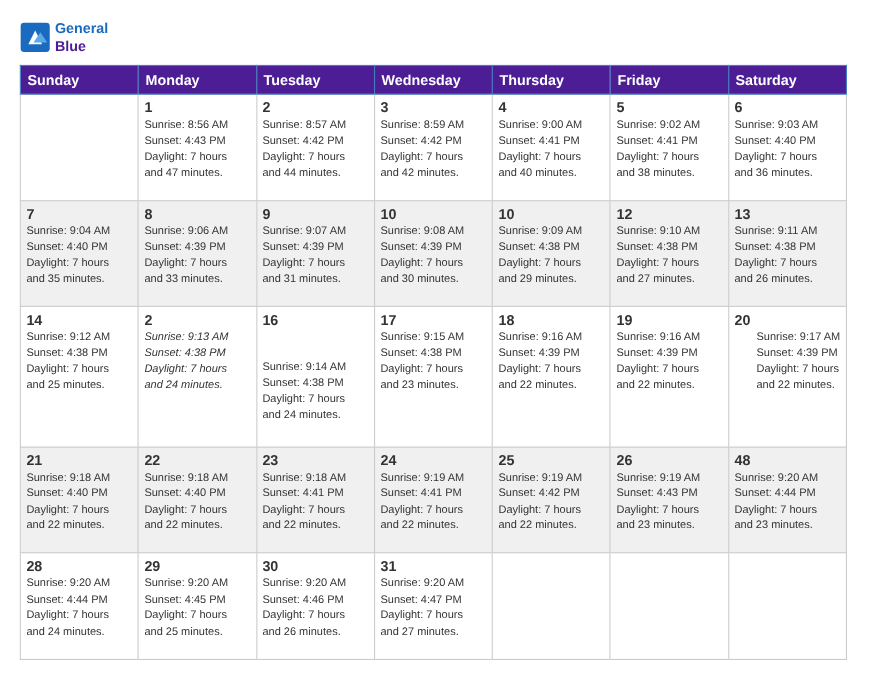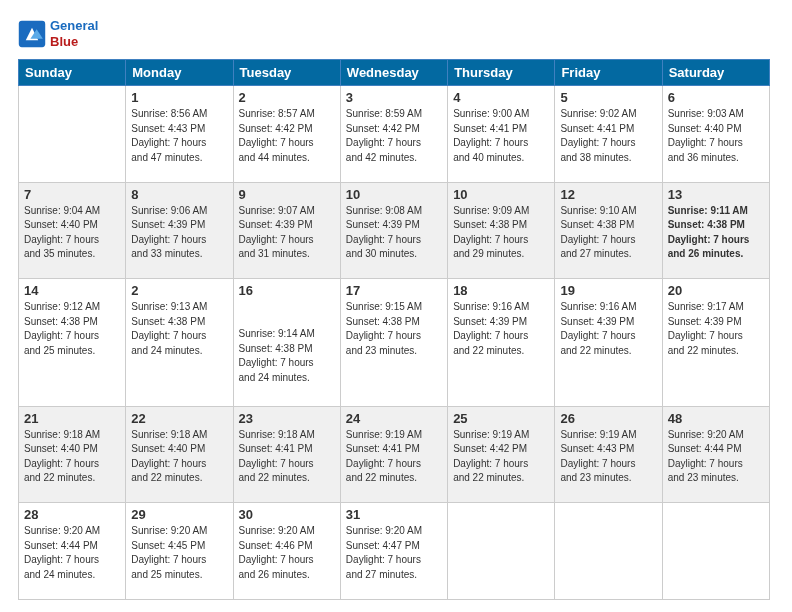--- a/index.html
+++ b/index.html
@@ -55,21 +55,21 @@
       color: #555;
     }
     .calendar {
       flex: 1;
       border: 1px solid #ccc;
       border-collapse: collapse;
       width: 100%;
       table-layout: fixed;
     }
     .calendar th {
-      background: #0369a1;
+      background: #4c1d95;
       color: #fff;
       text-align: left;
       padding: 5px 6px;
       font-size: 13px;
       font-weight: bold;
       border: 1px solid #4080c0;
     }
     .calendar td {
       vertical-align: top;
       border: 1px solid #ccc;
@@ -106,21 +106,21 @@
 <div class="page">
   <div class="header">
     <div class="logo">
       <svg class="logo-icon" viewBox="0 0 36 36">
         <rect x="1" y="1" width="34" height="34" rx="4" fill="#1a6bbf"></rect>
         <polygon points="10,26 18,10 26,26" fill="white"></polygon>
         <polygon points="20,22 28,10 36,22" fill="#5baae8" transform="translate(-4,2)"></polygon>
       </svg>
       <div class="logo-text">
         <div><span>General</span></div>
-        <div><span style="color:#b91c1c">Blue</span></div>
+        <div><span style="color:#4c1d95">Blue</span></div>
       </div>
     </div>
     <div class="title-block">
       <div class="main-title"></div>
       <div class="subtitle"></div>
     </div>
   </div>
 
   <table class="calendar" id="cal-table">
     <thead>
@@ -218,37 +218,37 @@
           </td>
           <td>
             <span class="day-num">12</span>
             <div class="day-info" style="white-space: pre-line;">Sunrise: 9:10 AM
 Sunset: 4:38 PM
 Daylight: 7 hours
 and 27 minutes.</div>
           </td>
           <td>
             <span class="day-num">13</span>
-            <div class="day-info" style="white-space: pre-line; font-weight: bold;">Sunrise: 9:11 AM
+            <div class="day-info" style="white-space: pre-line;">Sunrise: 9:11 AM
 Sunset: 4:38 PM
 Daylight: 7 hours
 and 26 minutes.</div>
           </td>
         </tr>
         <tr class="row-white">
           <td>
             <span class="day-num">14</span>
             <div class="day-info" style="white-space: pre-line;">Sunrise: 9:12 AM
 Sunset: 4:38 PM
 Daylight: 7 hours
 and 25 minutes.</div>
           </td>
           <td>
             <span class="day-num">2</span>
-            <div class="day-info" style="white-space: pre-line;">Sunrise: 9:13 AM
+            <div class="day-info" style="white-space: pre-line; font-style: italic;">Sunrise: 9:13 AM
 Sunset: 4:38 PM
 Daylight: 7 hours
 and 24 minutes.</div>
           </td>
           <td>
             <span class="day-num">16</span>
             <div class="day-info" style="white-space: pre-line; margin-top: 29px;">Sunrise: 9:14 AM
 Sunset: 4:38 PM
 Daylight: 7 hours
 and 24 minutes.</div>
@@ -269,21 +269,21 @@
           </td>
           <td>
             <span class="day-num">19</span>
             <div class="day-info" style="white-space: pre-line;">Sunrise: 9:16 AM
 Sunset: 4:39 PM
 Daylight: 7 hours
 and 22 minutes.</div>
           </td>
           <td>
             <span class="day-num">20</span>
-            <div class="day-info" style="white-space: pre-line;">Sunrise: 9:17 AM
+            <div class="day-info" style="white-space: pre-line; margin-left: 20px;">Sunrise: 9:17 AM
 Sunset: 4:39 PM
 Daylight: 7 hours
 and 22 minutes.</div>
           </td>
         </tr>
         <tr class="row-shaded">
           <td>
             <span class="day-num">21</span>
             <div class="day-info" style="white-space: pre-line;">Sunrise: 9:18 AM
 Sunset: 4:40 PM

